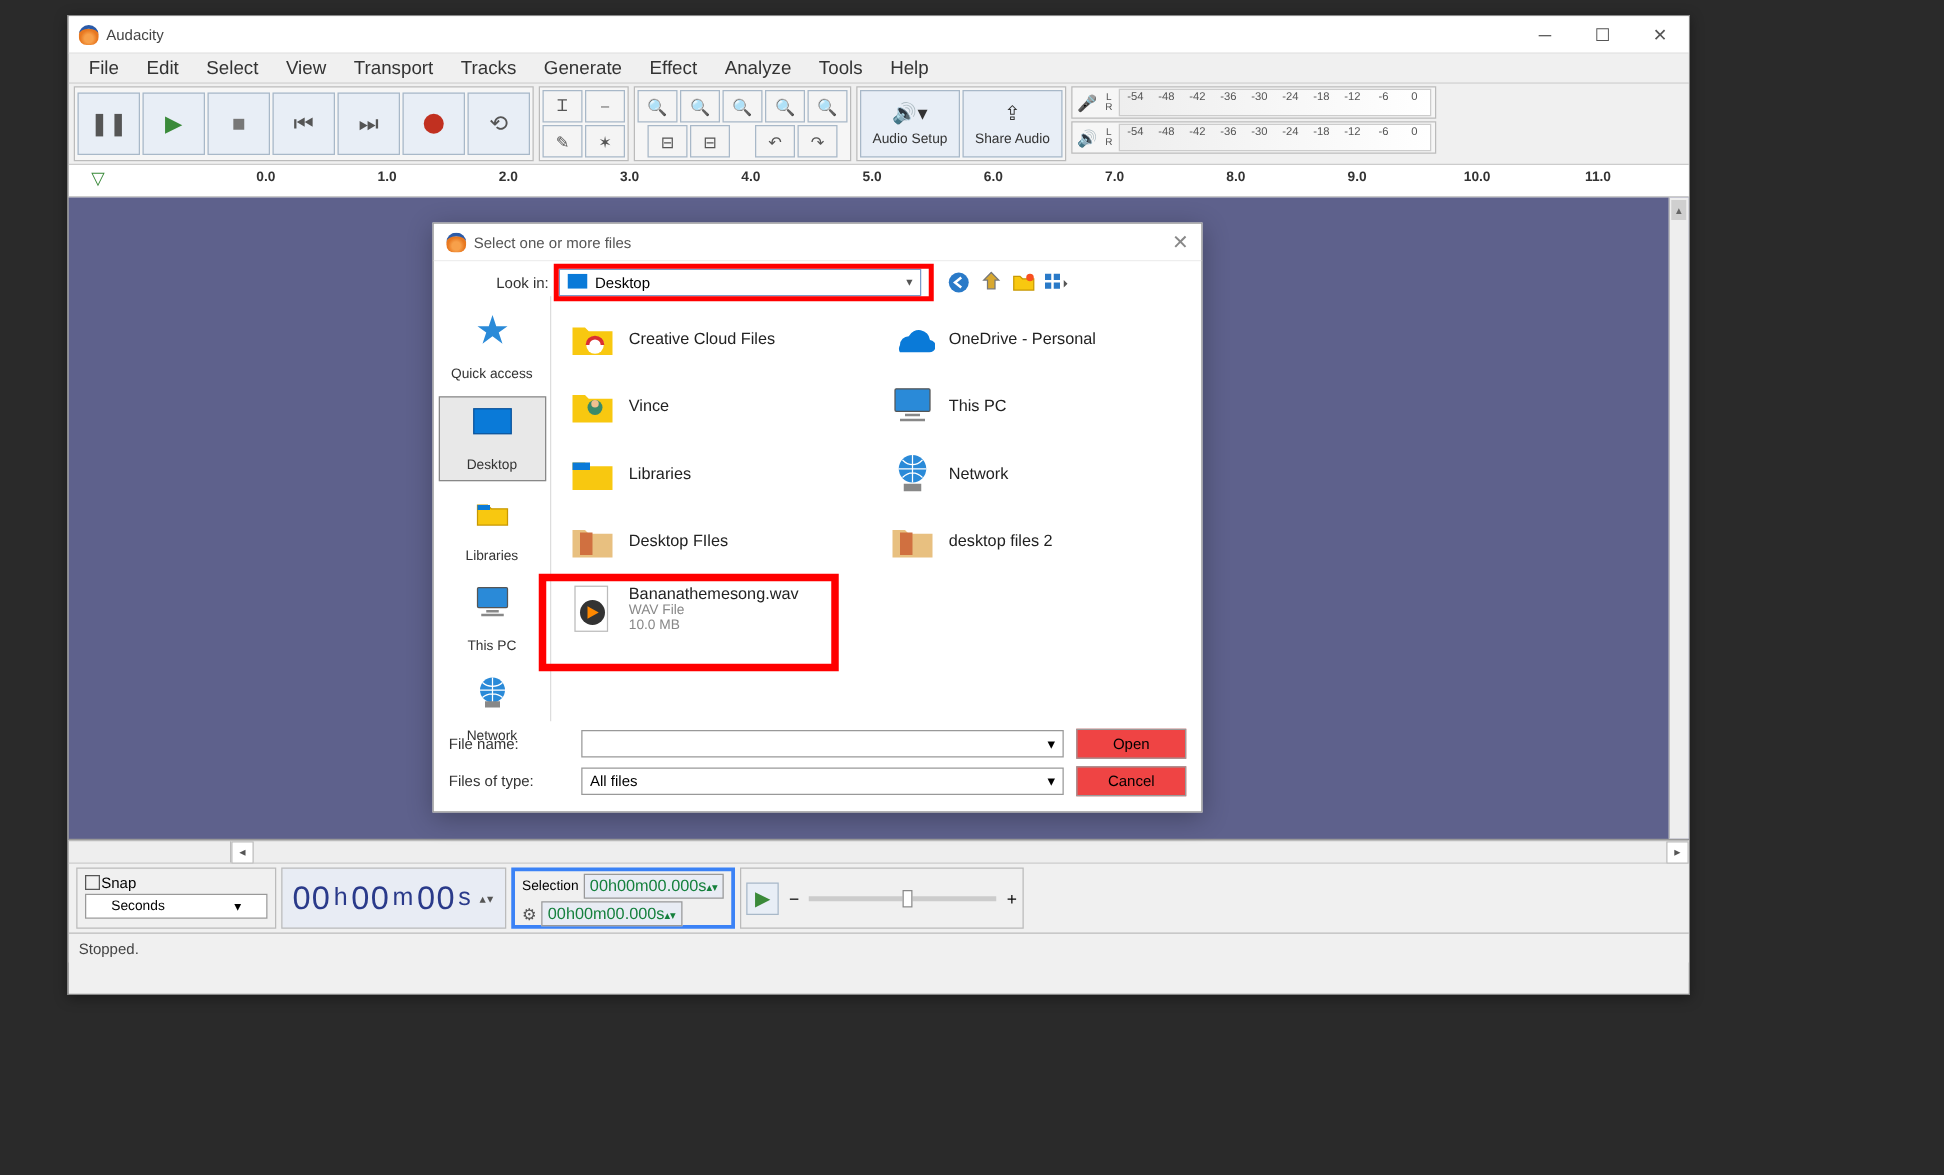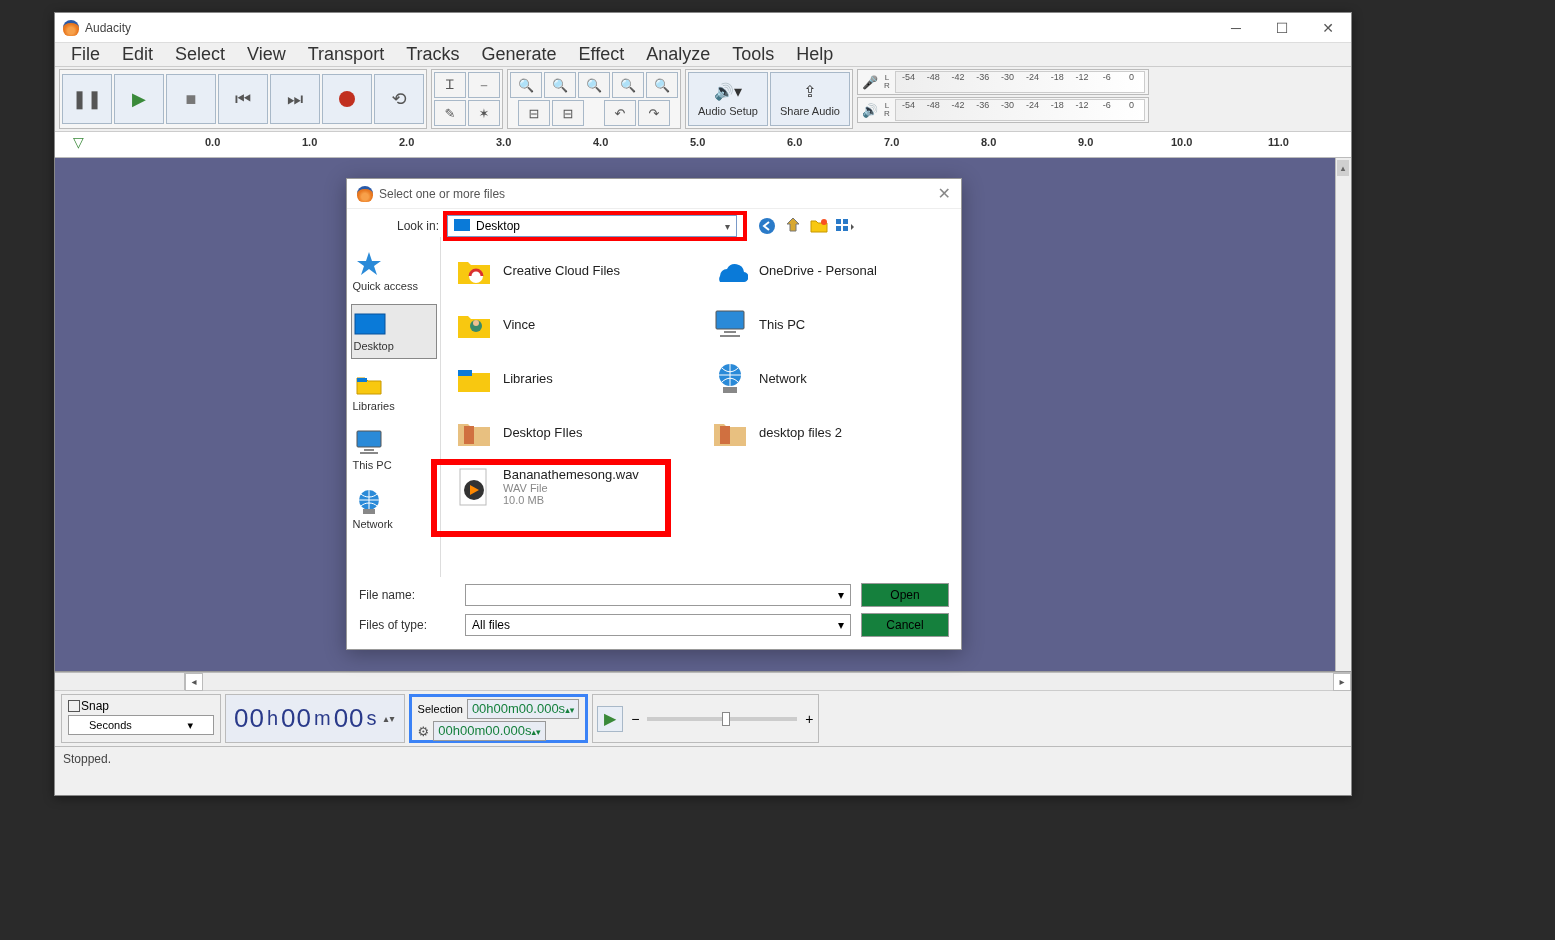--- a/index.html
+++ b/index.html
@@ -13,21 +13,21 @@
   .titlebar {
     height: 30px; background: #fff; display: flex; align-items: center;
     justify-content: space-between; border-bottom: 1px solid #ddd; gap: 40px;
   }
   .titlebar-left { display: flex; align-items: center; gap: 6px; padding-left: 8px; }
   .app-title { font-size: 12px; color: #444; }
   .titlebar-btns { display: flex; }
   .titlebar-btn { width: 46px; height: 30px; display: flex; align-items: center; justify-content: center; color: #555; font-size: 14px; }
   
   .menubar { height: 24px; display: flex; align-items: center; padding: 0 6px; background: #f0f0f0; gap: 2px; border-bottom: 1px solid #ccc;}
-  .menu-item { padding: 2px 10px; font-size: 18px; color: #333; }
+  .menu-item { padding: 2px 10px; font-size: 15px; color: #333; }
   
   .toolbars { display: flex; flex-wrap: nowrap; background: #f0f0f0; padding: 2px 4px; gap: 4px; border-bottom: 1px solid #ccc;}
   .tb-group { display: flex; align-items: center; border: 1px solid #bbb; background: #f6f6f6; padding: 2px; gap: 2px; }
   .tb-btn {
     width: 50px; height: 50px; border: 1px solid #a8b8c8; background: #e8eef6;
     display: flex; align-items: center; justify-content: center; font-size: 18px; color: #555;
   }
   .tb-btn.smallw { width: 32px; height: 26px; font-size: 13px; background:#f4f4f4; }
   .tb-row { display: flex; gap: 2px; }
   .tb-text-btn {
@@ -100,38 +100,38 @@
   }
   .fd-lookin-select .chev { margin-left:auto; font-size:10px; color:#555; }
   .fd-lookin-highlight {
     position:absolute; border:4px solid #f00; pointer-events:none;
     left: 96px; top: 2px; width: 304px; height: 30px;
   }
   .fd-nav-icons { display:flex; gap:6px; margin-left:12px; }
   .fd-nav-icon { width:20px; height:20px; display:flex;align-items:center;justify-content:center; }
   .fd-body { display:flex; height: 340px; }
   .fd-sidebar { width: 94px; border-right:1px solid #ddd; display:flex; flex-direction:column; align-items:center; padding-top:8px; gap:6px;}
-  .fd-side-item { width: 86px; padding:6px 2px; display:flex; flex-direction:column; align-items:flex-start; gap:3px; font-size:11px; color:#333;}
+  .fd-side-item { width: 86px; padding:6px 2px; display:flex; flex-direction:column; align-items:center; gap:16px; font-size:11px; color:#333;}
   .fd-side-item.selected { border:1px solid #888; background:#e8e8e8; }
   .fd-side-icon { width:32px; height:26px; display:flex;align-items:center;justify-content:center; }
   .fd-content { flex:1; padding: 8px 10px; position:relative; }
   .fd-grid { display:grid; grid-template-columns: 1fr 1fr; gap: 4px 12px; }
   .fd-item { display:flex; align-items:center; gap:10px; padding:6px 4px; }
   .fd-item-icon { width:38px; height:38px; display:flex;align-items:center;justify-content:center; flex-shrink:0;}
   .fd-item-text { font-size:13px; color:#222; display:flex; flex-direction:column; }
   .fd-item-sub { font-size:11px; color:#888; }
   .fd-file-highlight {
     position:absolute; border:6px solid #f00; pointer-events:none;
     left: -10px; top: 222px; width: 240px; height: 78px;
   }
   .fd-bottom { padding: 6px 12px; display:flex; flex-direction:column; gap:6px; }
   .fd-bottom-row { display:flex; align-items:center; gap:10px; }
   .fd-bottom-label { width: 96px; font-size:12px; color:#333; }
   .fd-bottom-select { flex:1; height:22px; border:1px solid #999; background:#fff; font-size:12px; padding:0 6px; display:flex;align-items:center;justify-content:space-between;}
-  .fd-action-btn { width:88px; height:24px; border:1px solid #999; background:#15803d; font-size:12px; display:flex;align-items:center;justify-content:center;}
+  .fd-action-btn { width:88px; height:24px; border:1px solid #999; background:#ef4444; font-size:12px; display:flex;align-items:center;justify-content:center;}
 
   
   .record-dot { width:16px;height:16px;border-radius:50%;background:#c13020; }
   .audacity-icon {
     width:16px;height:16px;border-radius:50%;
     background: radial-gradient(circle at 50% 60%, #f7a04a 30%, #e87820 60%);
     border-top: 3px solid #2a5aa8;
     border-radius: 50% 50% 40% 40%;
   }
 </style>

